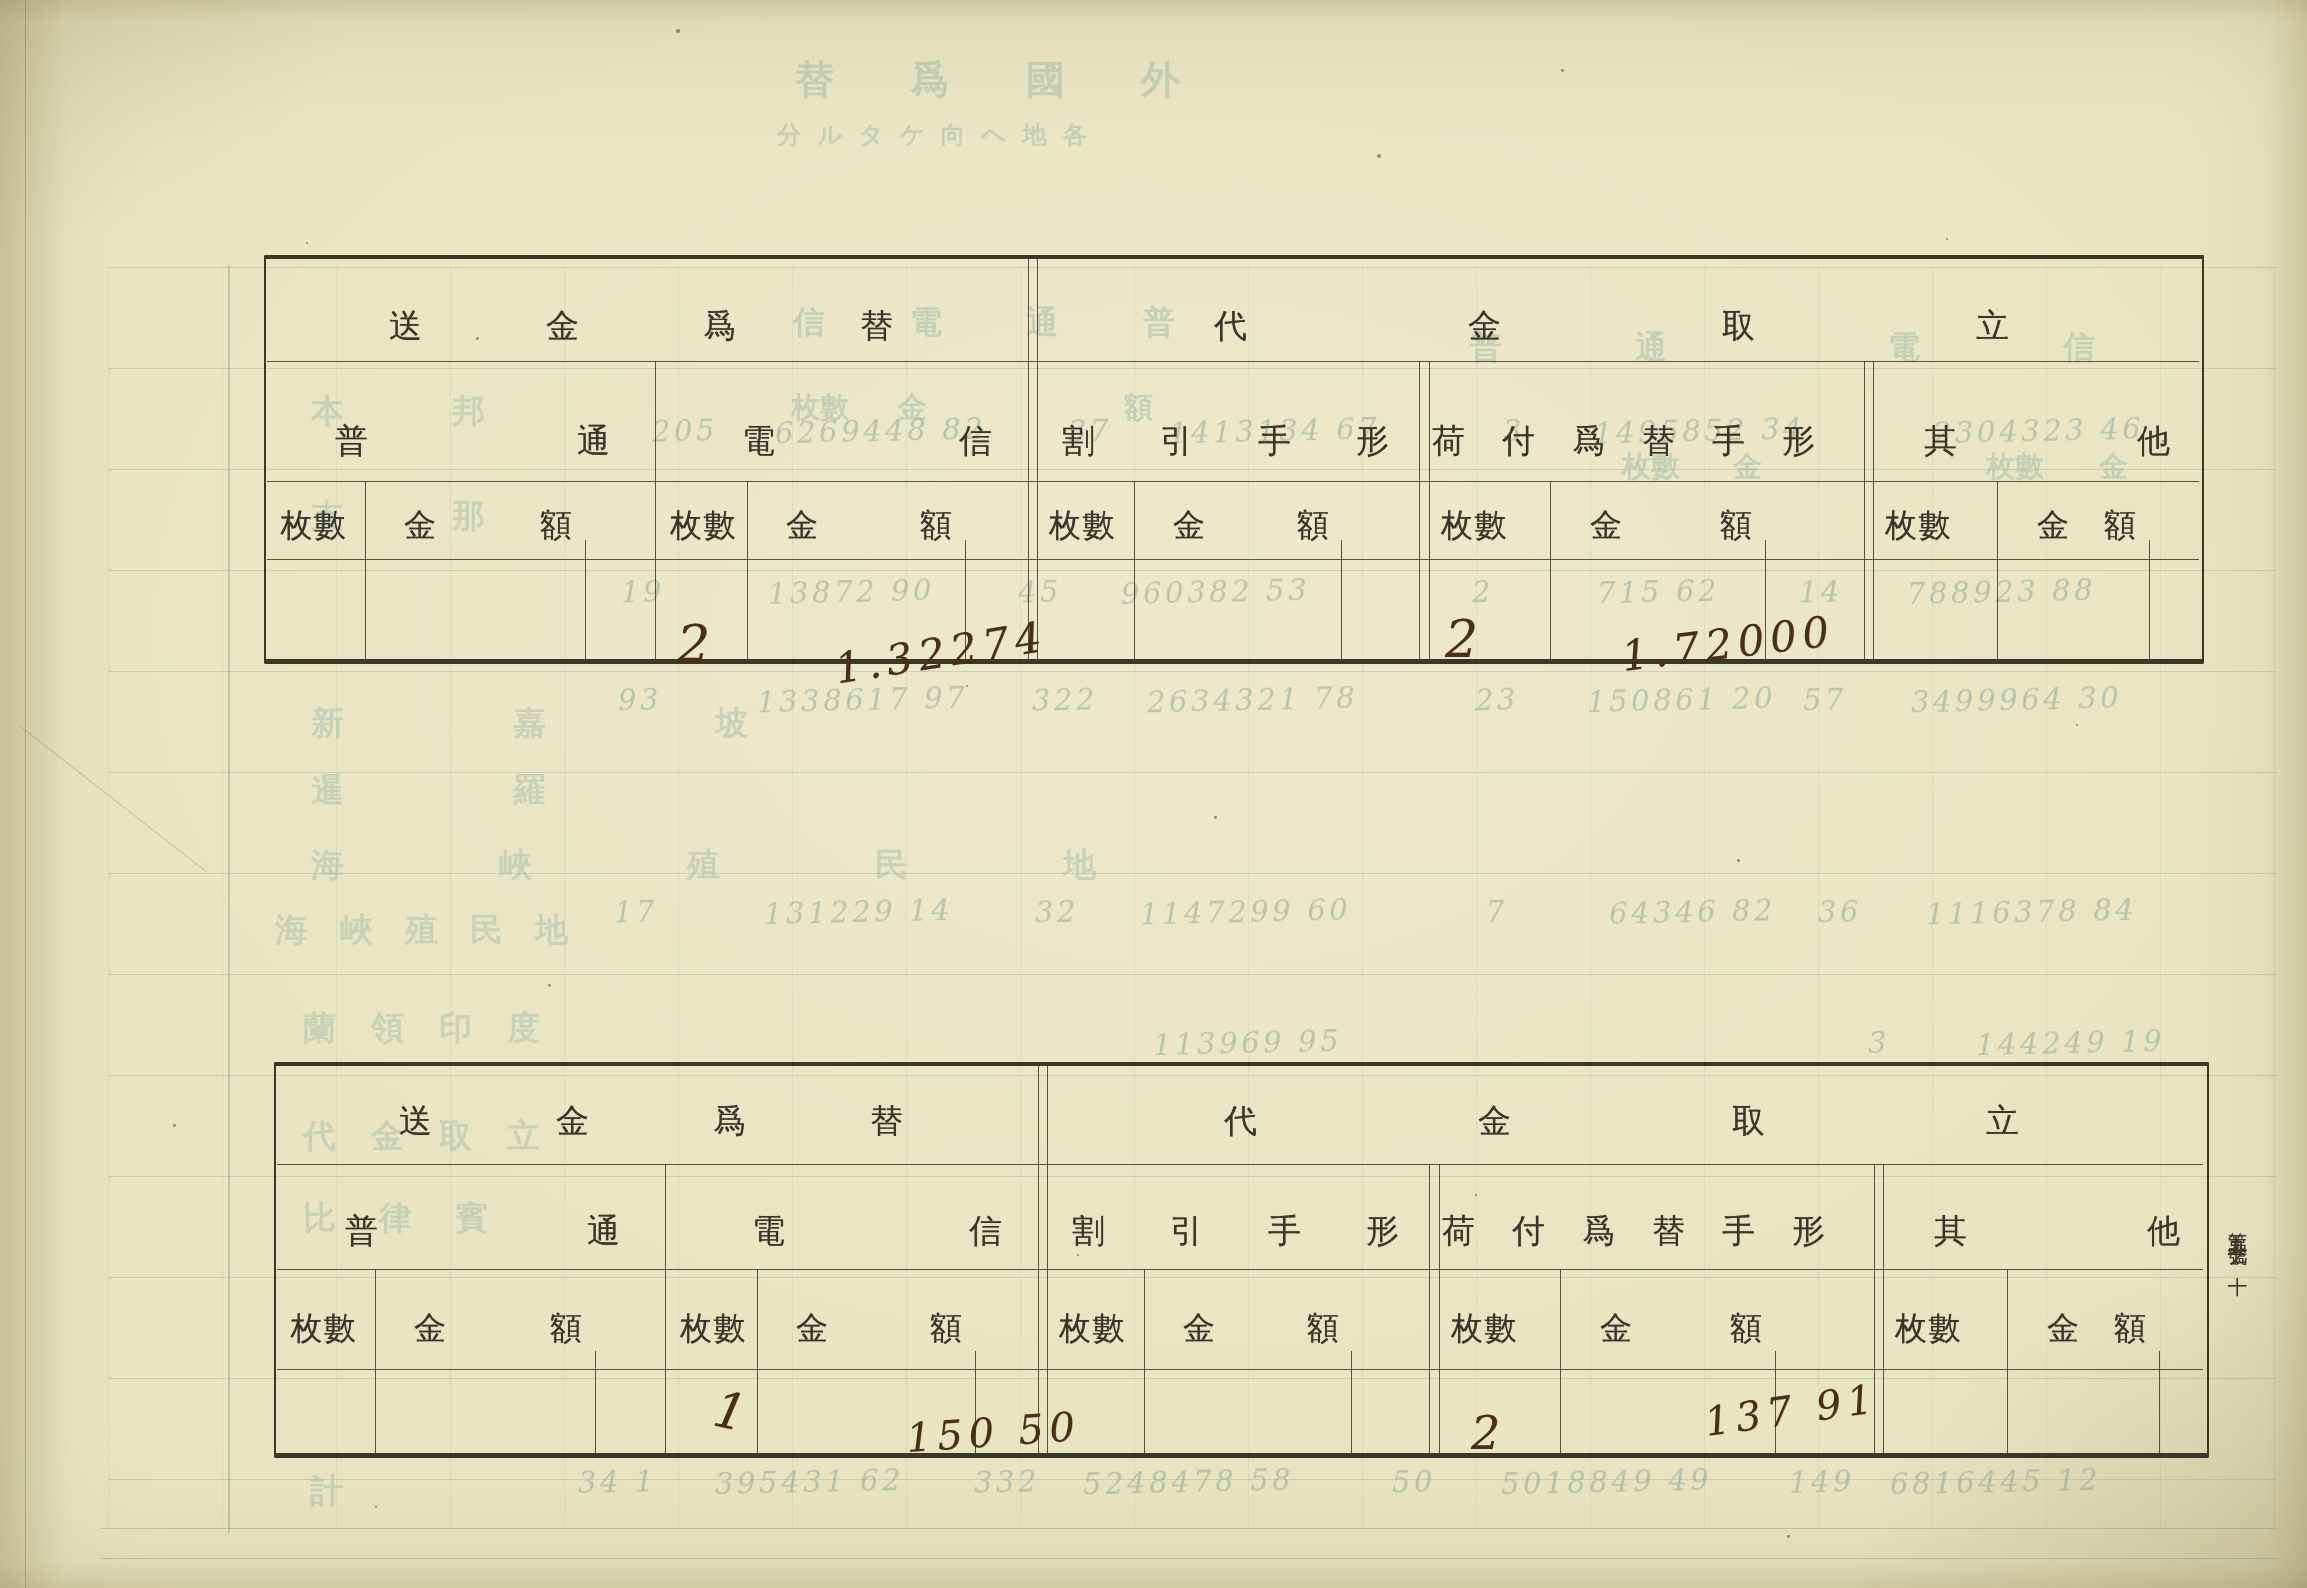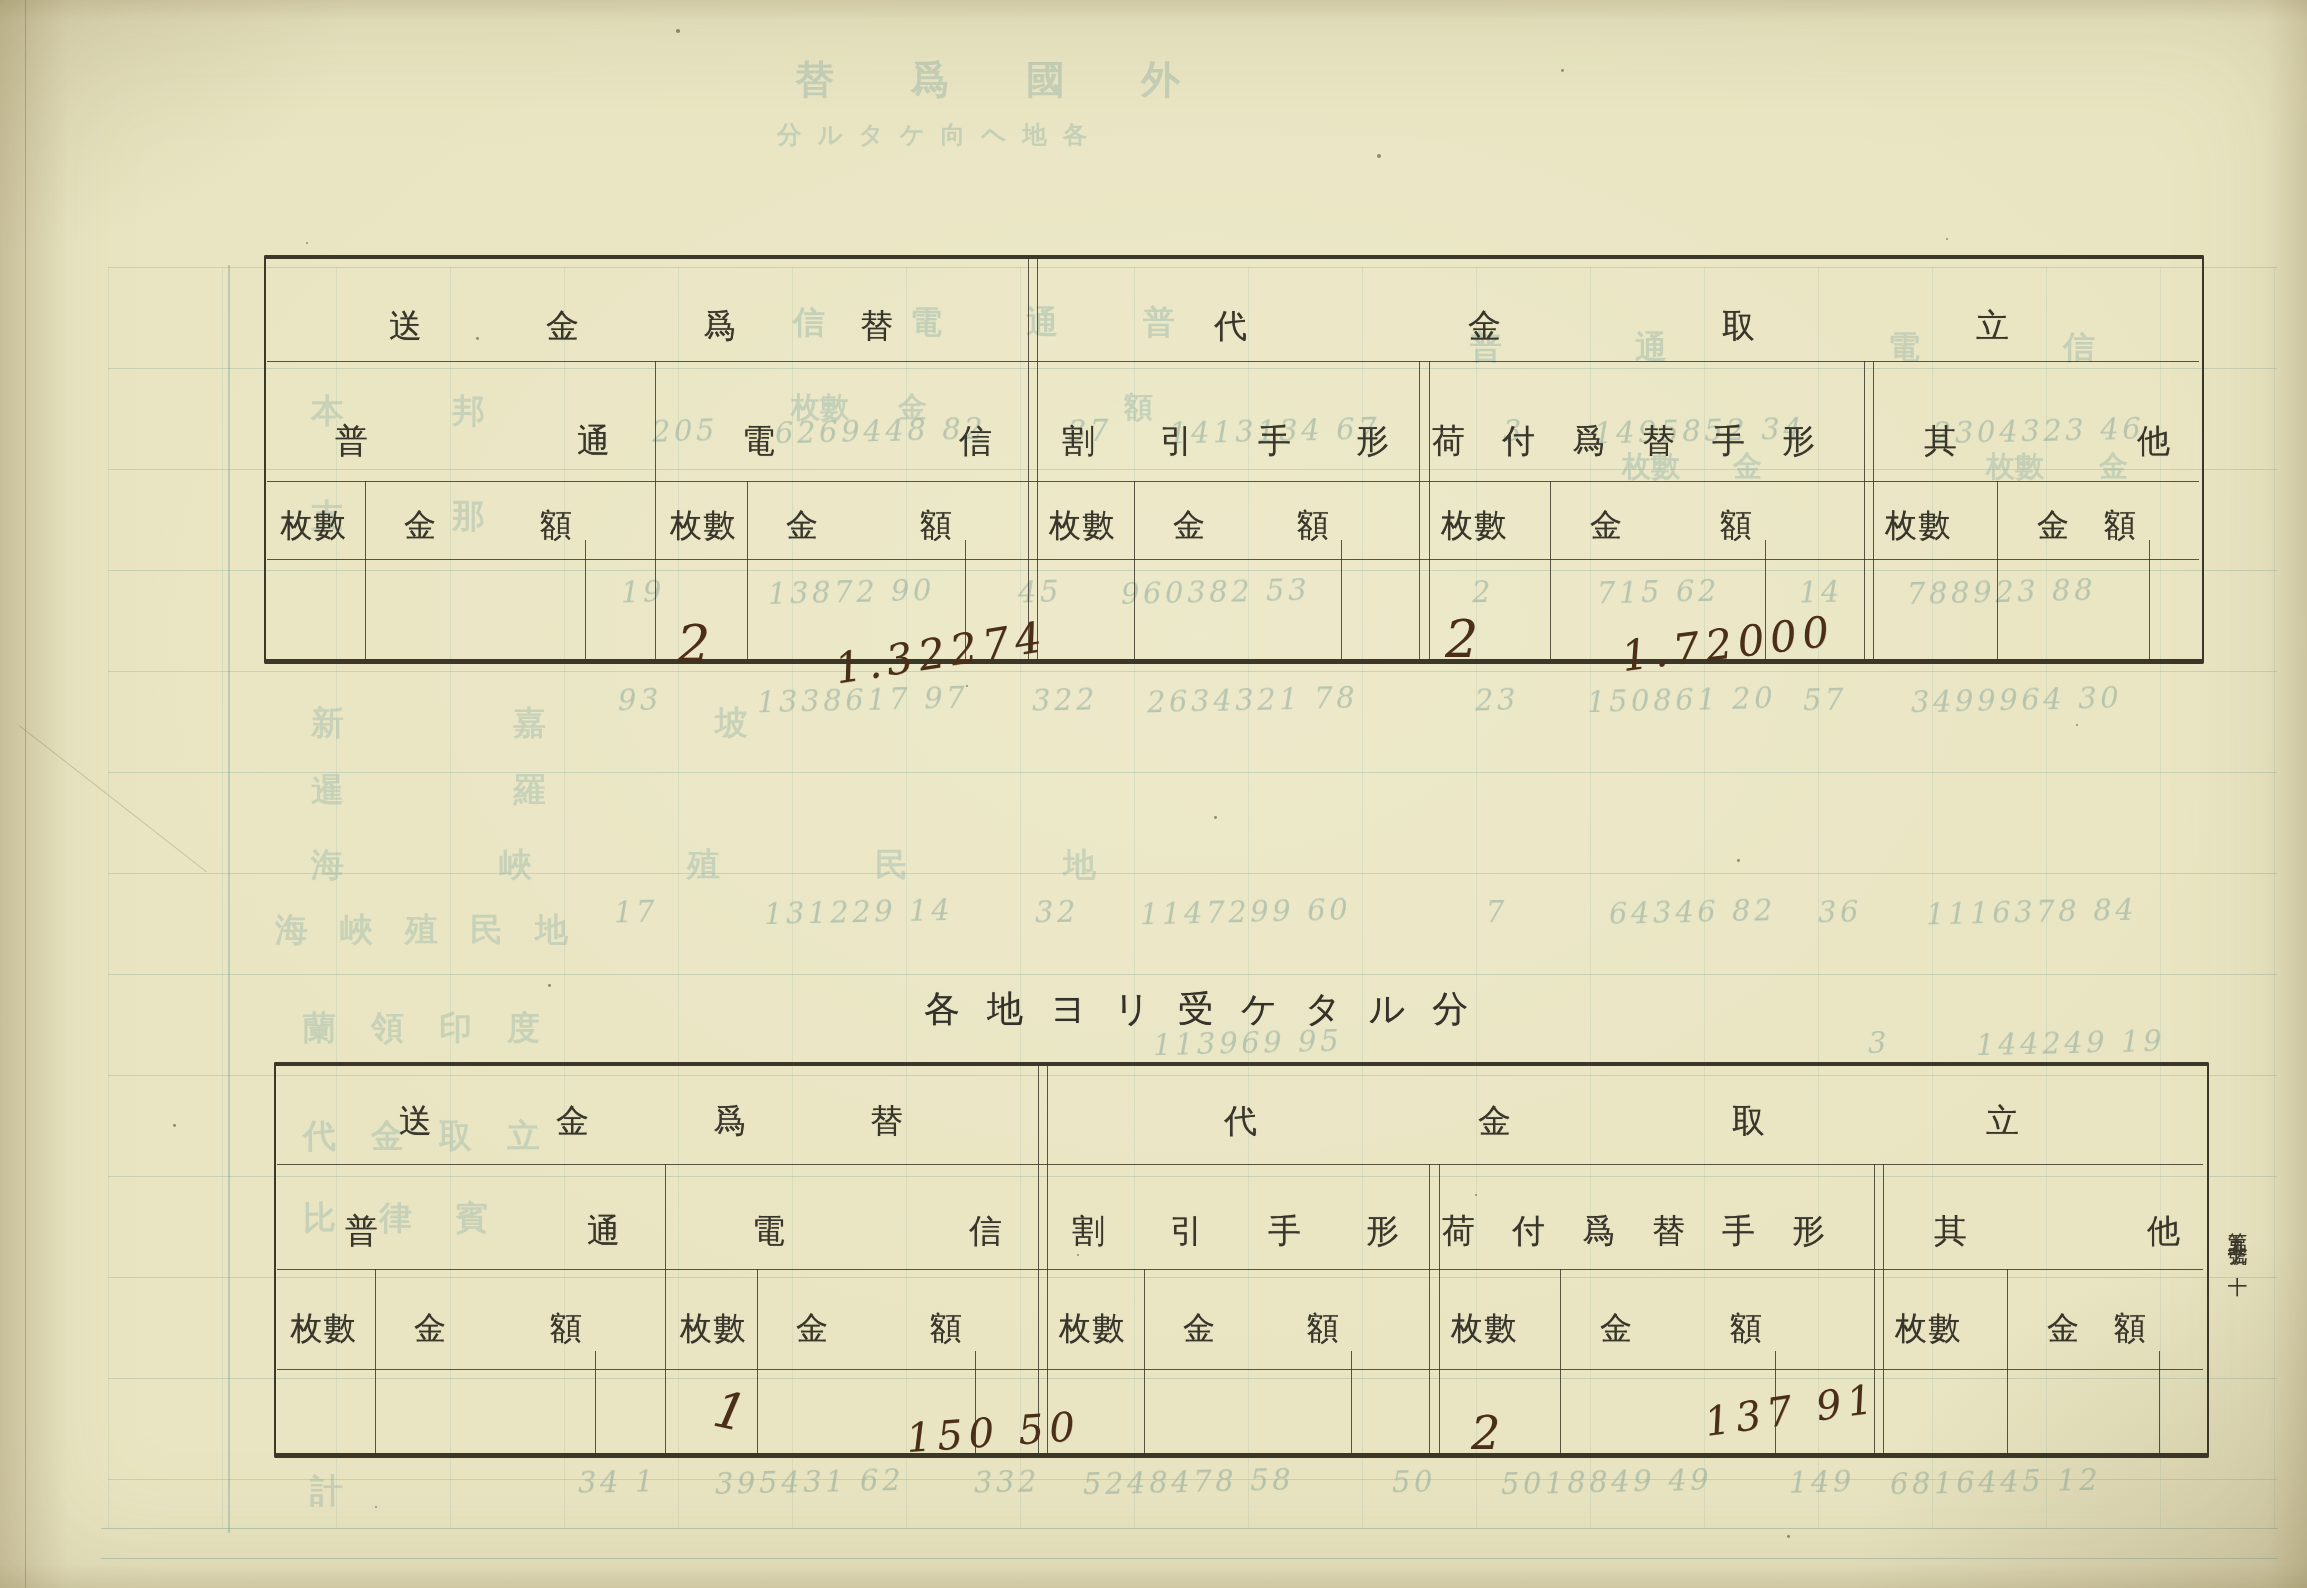--- a/index.html
+++ b/index.html
@@ -119,21 +119,20 @@
       <div class="bleed-num" style="left: 578px; top: 1465px;">34 1</div>
       <div class="bleed-num" style="left: 715px; top: 1465px;">395431 62</div>
       <div class="bleed-num" style="left: 974px; top: 1465px;">332</div>
       <div class="bleed-num" style="left: 1083px; top: 1465px;">5248478 58</div>
       <div class="bleed-num" style="left: 1392px; top: 1465px;">50</div>
       <div class="bleed-num" style="left: 1501px; top: 1465px;">5018849 49</div>
       <div class="bleed-num" style="left: 1789px; top: 1465px;">149</div>
       <div class="bleed-num" style="left: 1890px; top: 1465px;">6816445 12</div>
     </div>
 
-  <div class="psub2">各地ヨリ受ケタル分</div>
   <div class="formno">第五五七號ノ十</div>
 
   <div id="table-sent" class="sheet-table" style="left:264px;top:255px;width:1940px;height:409px">
       <div class="tl" style="left: 1.4px; top: 102px; width: 1932px; height: 1.4px;"></div>
       <div class="tl" style="left: 1.4px; top: 222px; width: 1932px; height: 1.4px;"></div>
       <div class="tl" style="left: 1.4px; top: 300px; width: 1932px; height: 1.4px;"></div>
       <div class="tl" style="left: 99px; top: 222px; width: 1.4px; height: 178px;"></div>
       <div class="tl" style="left: 481px; top: 222px; width: 1.4px; height: 178px;"></div>
       <div class="tl" style="left: 868px; top: 222px; width: 1.4px; height: 178px;"></div>
       <div class="tl" style="left: 1284px; top: 222px; width: 1.4px; height: 178px;"></div>

